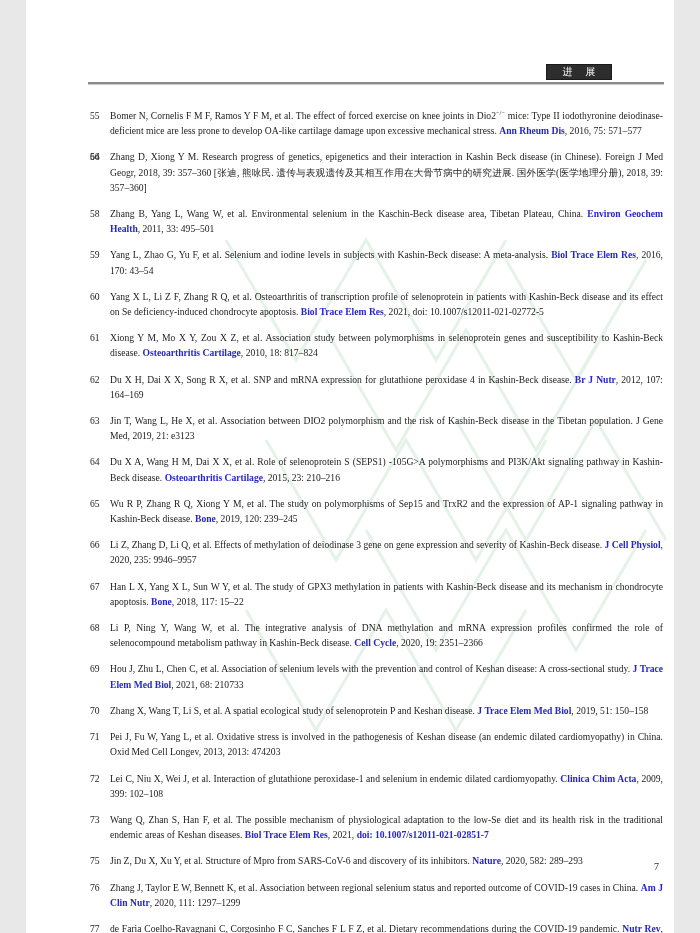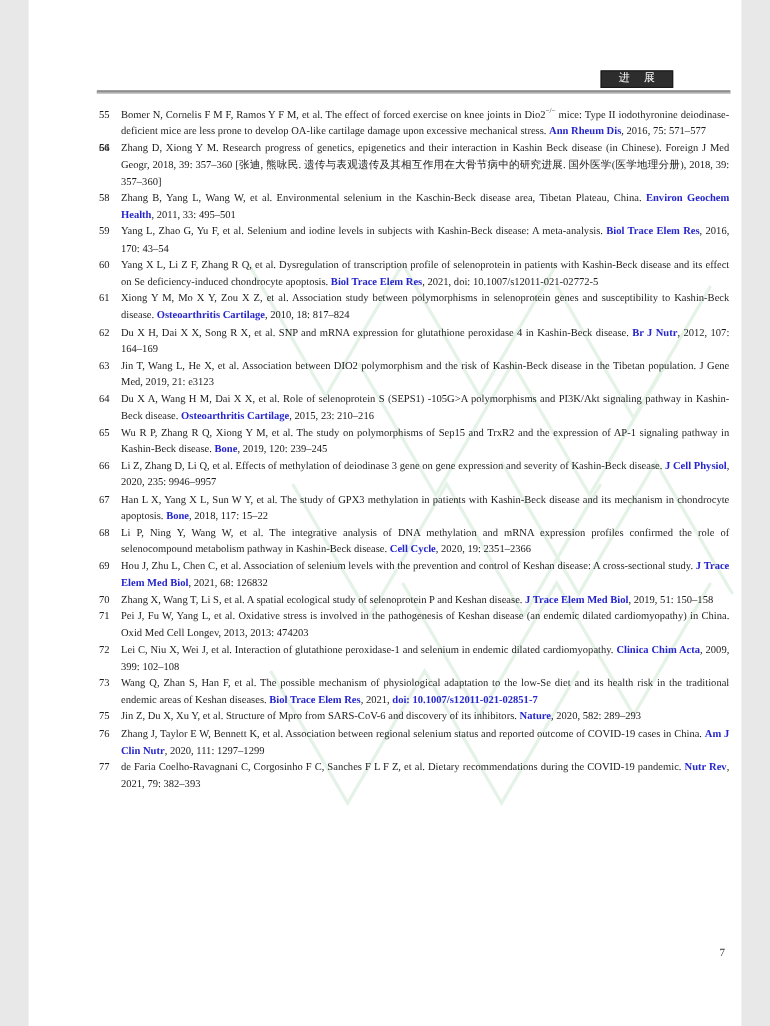--- a/index.html
+++ b/index.html
@@ -52,20 +52,21 @@
     top: 97px;
     left: 64px;
     width: 573px;
     font-size: 9.6px;
     line-height: 15.2px;
   }
   .ref {
     position: relative;
     padding-left: 20px;
     text-align: justify;
+    margin-top: 11px;
   }
   .ref-num {
     position: absolute;
     left: 0;
     top: 0;
     width: 16px;
     text-align: left;
   }
   .ref-body .link {
     color: #2626cc;
@@ -104,30 +105,30 @@
   <div class="header-tag">进 展</div>
 
   <div class="header-rule"></div>
 
   <div class="refs">
       <div class="ref"><span class="ref-num">55</span><span class="ref-body"><span>Bomer N, Cornelis F M F, Ramos Y F M, et al. The effect of forced exercise on knee joints in Dio2</span><sup>−/−</sup><span> mice: Type II iodothyronine deiodinase-deficient mice are less prone to develop OA-like cartilage damage upon excessive mechanical stress. </span><span class="link">Ann Rheum Dis</span><span>, 2016, 75: 571–577</span></span></div>
       <div class="ref"><span class="ref-num">56</span></div>
       <div class="ref"><span class="ref-num">64</span><span class="ref-body"><span>Zhang D, Xiong Y M. Research progress of genetics, epigenetics and their interaction in Kashin Beck disease (in Chinese). Foreign J Med Geogr, 2018, 39: 357–360 [张迪, 熊咏民. 遗传与表观遗传及其相互作用在大骨节病中的研究进展. 国外医学(医学地理分册), 2018, 39: 357–360]</span></span></div>
       <div class="ref"><span class="ref-num">58</span><span class="ref-body"><span>Zhang B, Yang L, Wang W, et al. Environmental selenium in the Kaschin-Beck disease area, Tibetan Plateau, China. </span><span class="link">Environ Geochem Health</span><span>, 2011, 33: 495–501</span></span></div>
       <div class="ref"><span class="ref-num">59</span><span class="ref-body"><span>Yang L, Zhao G, Yu F, et al. Selenium and iodine levels in subjects with Kashin-Beck disease: A meta-analysis. </span><span class="link">Biol Trace Elem Res</span><span>, 2016, 170: 43–54</span></span></div>
-      <div class="ref"><span class="ref-num">60</span><span class="ref-body"><span>Yang X L, Li Z F, Zhang R Q, et al. Dysregulation of transcription profile of selenoprotein in patients with Kashin-Beck disease and its effect on Se deficiency-induced chondrocyte apoptosis. </span><span class="link">Biol Trace Elem Res</span><span>, 2021, doi: 10.1007/s12011-021-02772-5</span></span></div>
+      <div class="ref"><span class="ref-num">60</span><span class="ref-body"><span>Yang X L, Li Z F, Zhang R Q, et al. Osteoarthritis of transcription profile of selenoprotein in patients with Kashin-Beck disease and its effect on Se deficiency-induced chondrocyte apoptosis. </span><span class="link">Biol Trace Elem Res</span><span>, 2021, doi: 10.1007/s12011-021-02772-5</span></span></div>
       <div class="ref"><span class="ref-num">61</span><span class="ref-body"><span>Xiong Y M, Mo X Y, Zou X Z, et al. Association study between polymorphisms in selenoprotein genes and susceptibility to Kashin-Beck disease. </span><span class="link">Osteoarthritis Cartilage</span><span>, 2010, 18: 817–824</span></span></div>
       <div class="ref"><span class="ref-num">62</span><span class="ref-body"><span>Du X H, Dai X X, Song R X, et al. SNP and mRNA expression for glutathione peroxidase 4 in Kashin-Beck disease. </span><span class="link">Br J Nutr</span><span>, 2012, 107: 164–169</span></span></div>
       <div class="ref"><span class="ref-num">63</span><span class="ref-body"><span>Jin T, Wang L, He X, et al. Association between DIO2 polymorphism and the risk of Kashin-Beck disease in the Tibetan population. J Gene Med, 2019, 21: e3123</span></span></div>
       <div class="ref"><span class="ref-num">64</span><span class="ref-body"><span>Du X A, Wang H M, Dai X X, et al. Role of selenoprotein S (SEPS1) -105G&gt;A polymorphisms and PI3K/Akt signaling pathway in Kashin-Beck disease. </span><span class="link">Osteoarthritis Cartilage</span><span>, 2015, 23: 210–216</span></span></div>
       <div class="ref"><span class="ref-num">65</span><span class="ref-body"><span>Wu R P, Zhang R Q, Xiong Y M, et al. The study on polymorphisms of Sep15 and TrxR2 and the expression of AP-1 signaling pathway in Kashin-Beck disease. </span><span class="link">Bone</span><span>, 2019, 120: 239–245</span></span></div>
       <div class="ref"><span class="ref-num">66</span><span class="ref-body"><span>Li Z, Zhang D, Li Q, et al. Effects of methylation of deiodinase 3 gene on gene expression and severity of Kashin-Beck disease. </span><span class="link">J Cell Physiol</span><span>, 2020, 235: 9946–9957</span></span></div>
       <div class="ref"><span class="ref-num">67</span><span class="ref-body"><span>Han L X, Yang X L, Sun W Y, et al. The study of GPX3 methylation in patients with Kashin-Beck disease and its mechanism in chondrocyte apoptosis. </span><span class="link">Bone</span><span>, 2018, 117: 15–22</span></span></div>
       <div class="ref"><span class="ref-num">68</span><span class="ref-body"><span>Li P, Ning Y, Wang W, et al. The integrative analysis of DNA methylation and mRNA expression profiles confirmed the role of selenocompound metabolism pathway in Kashin-Beck disease. </span><span class="link">Cell Cycle</span><span>, 2020, 19: 2351–2366</span></span></div>
-      <div class="ref"><span class="ref-num">69</span><span class="ref-body"><span>Hou J, Zhu L, Chen C, et al. Association of selenium levels with the prevention and control of Keshan disease: A cross-sectional study. </span><span class="link">J Trace Elem Med Biol</span><span>, 2021, 68: 126832</span></span></div>
+      <div class="ref"><span class="ref-num">69</span><span class="ref-body"><span>Hou J, Zhu L, Chen C, et al. Association of selenium levels with the prevention and control of Keshan disease: A cross-sectional study. </span><span class="link">J Trace Elem Med Biol</span><span>, 2021, 68: 210733</span></span></div>
       <div class="ref"><span class="ref-num">70</span><span class="ref-body"><span>Zhang X, Wang T, Li S, et al. A spatial ecological study of selenoprotein P and Keshan disease. </span><span class="link">J Trace Elem Med Biol</span><span>, 2019, 51: 150–158</span></span></div>
       <div class="ref"><span class="ref-num">71</span><span class="ref-body"><span>Pei J, Fu W, Yang L, et al. Oxidative stress is involved in the pathogenesis of Keshan disease (an endemic dilated cardiomyopathy) in China. Oxid Med Cell Longev, 2013, 2013: 474203</span></span></div>
       <div class="ref"><span class="ref-num">72</span><span class="ref-body"><span>Lei C, Niu X, Wei J, et al. Interaction of glutathione peroxidase-1 and selenium in endemic dilated cardiomyopathy. </span><span class="link">Clinica Chim Acta</span><span>, 2009, 399: 102–108</span></span></div>
       <div class="ref"><span class="ref-num">73</span><span class="ref-body"><span>Wang Q, Zhan S, Han F, et al. The possible mechanism of physiological adaptation to the low-Se diet and its health risk in the traditional endemic areas of Keshan diseases. </span><span class="link">Biol Trace Elem Res</span><span>, 2021, </span><span class="link">doi: 10.1007/s12011-021-02851-7</span></span></div>
       <div class="ref"><span class="ref-num">75</span><span class="ref-body"><span>Jin Z, Du X, Xu Y, et al. Structure of Mpro from SARS-CoV-6 and discovery of its inhibitors. </span><span class="link">Nature</span><span>, 2020, 582: 289–293</span></span></div>
       <div class="ref"><span class="ref-num">76</span><span class="ref-body"><span>Zhang J, Taylor E W, Bennett K, et al. Association between regional selenium status and reported outcome of COVID-19 cases in China. </span><span class="link">Am J Clin Nutr</span><span>, 2020, 111: 1297–1299</span></span></div>
       <div class="ref"><span class="ref-num">77</span><span class="ref-body"><span>de Faria Coelho-Ravagnani C, Corgosinho F C, Sanches F L F Z, et al. Dietary recommendations during the COVID-19 pandemic. </span><span class="link">Nutr Rev</span><span>, 2021, 79: 382–393</span></span></div>
     </div>
 
   <div class="page-num">7</div>

